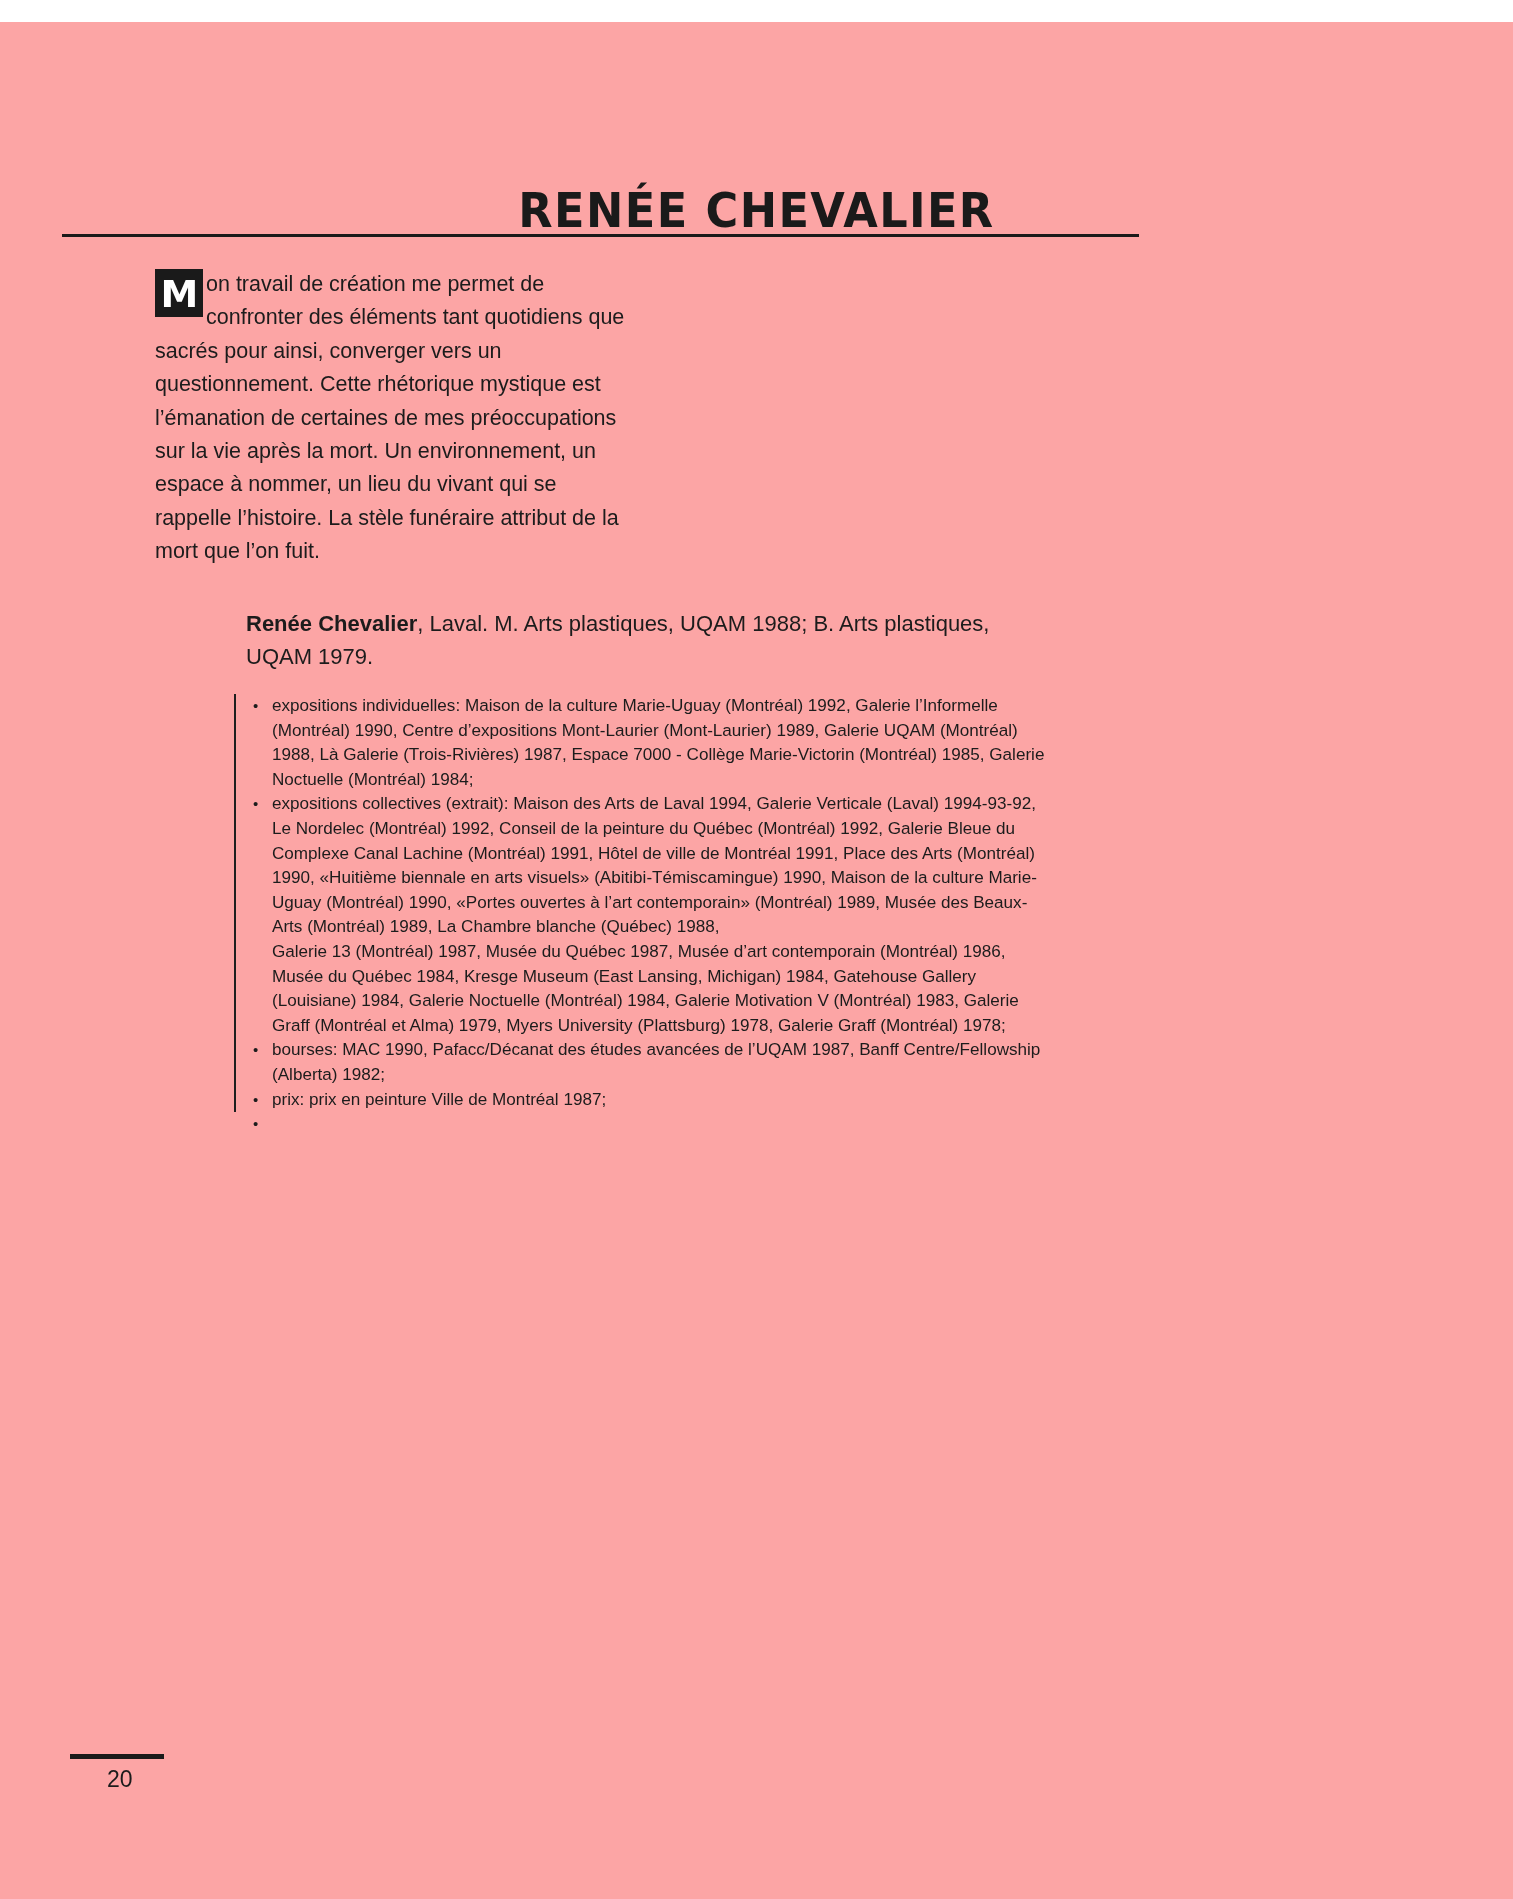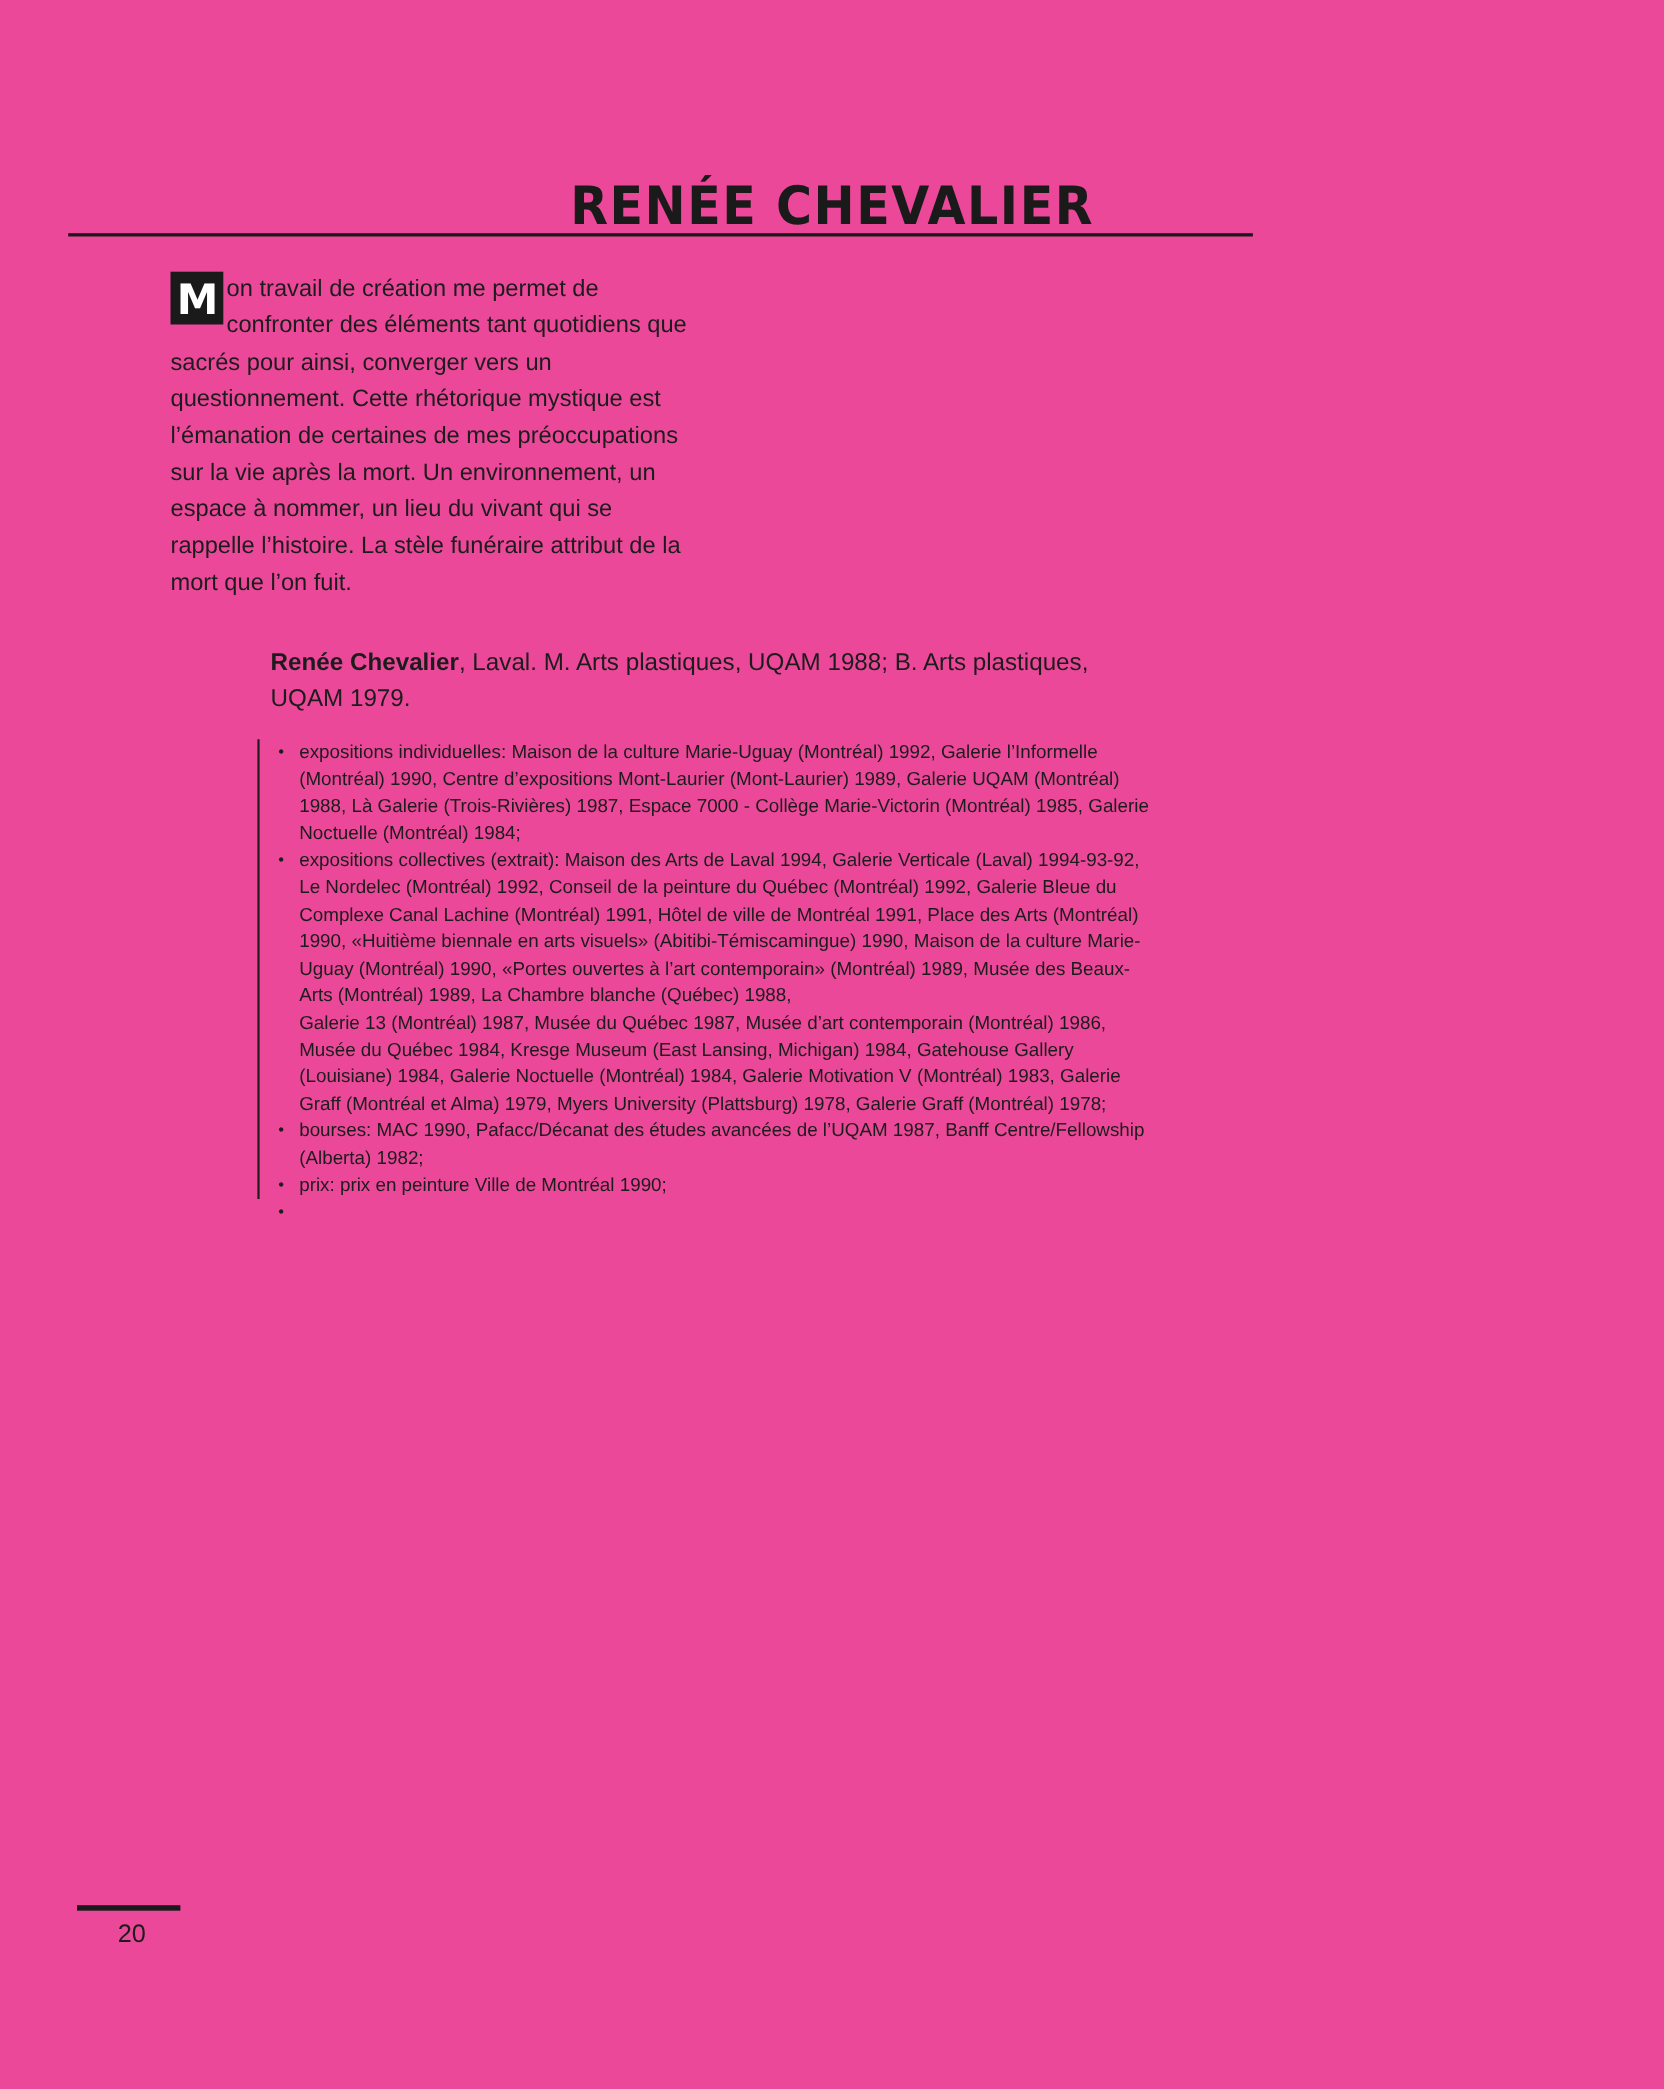--- a/index.html
+++ b/index.html
@@ -13,21 +13,22 @@
     position: relative;
     font-family: "Liberation Sans", sans-serif;
     color: #161616;
     overflow: hidden;
   }
 
   
   .page {
     position: absolute;
     inset: 0;
-    background: #ec4899;
+    background: #fca5a5;
+    margin-top: 22px;
   }
 
   
   .title {
     position: absolute;
     left: 0;
     right: 0;
     top: 128px;
     text-align: center;
     font-family: "DejaVu Sans", sans-serif;
@@ -177,21 +178,21 @@
       </li>
       <li>
         <span>Galerie 13 (Montréal) 1987, Musée du Québec 1987, Musée d’art contemporain (Montréal) 1986, Musée du Québec 1984, Kresge Museum (East Lansing, Michigan) 1984, Gatehouse Gallery (Louisiane) 1984, Galerie Noctuelle (Montréal) 1984, Galerie Motivation V (Montréal) 1983, Galerie Graff (Montréal et Alma) 1979, Myers University (Plattsburg) 1978, Galerie Graff (Montréal) 1978;</span>
       </li>
       <li>
         <span class="bullet">•</span>
         <span>bourses: MAC 1990, Pafacc/Décanat des études avancées de l’UQAM 1987, Banff Centre/Fellowship (Alberta) 1982;</span>
       </li>
       <li>
         <span class="bullet">•</span>
-        <span>prix: prix en peinture Ville de Montréal 1990;</span>
+        <span>prix: prix en peinture Ville de Montréal 1987;</span>
       </li>
       <li>
         <span class="bullet">•</span>
       </li>
     </ul>
   </div>
 
   <div class="footer-rule"></div>
   <div class="page-number">20</div>
 

